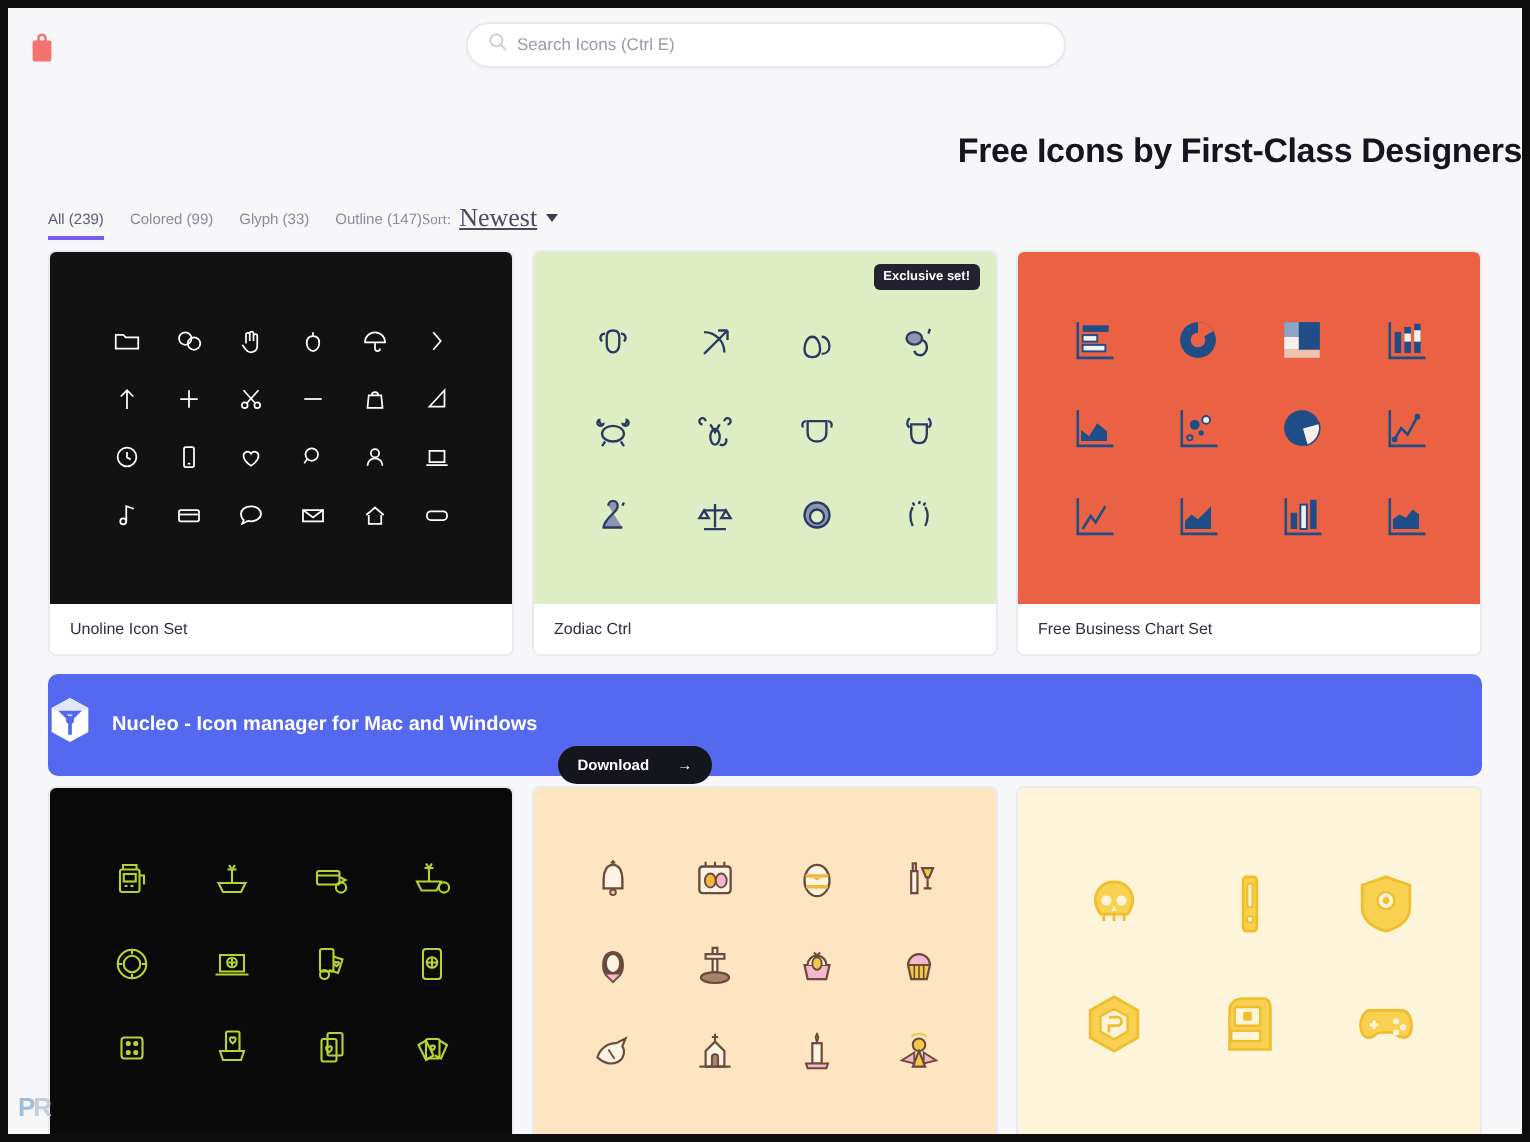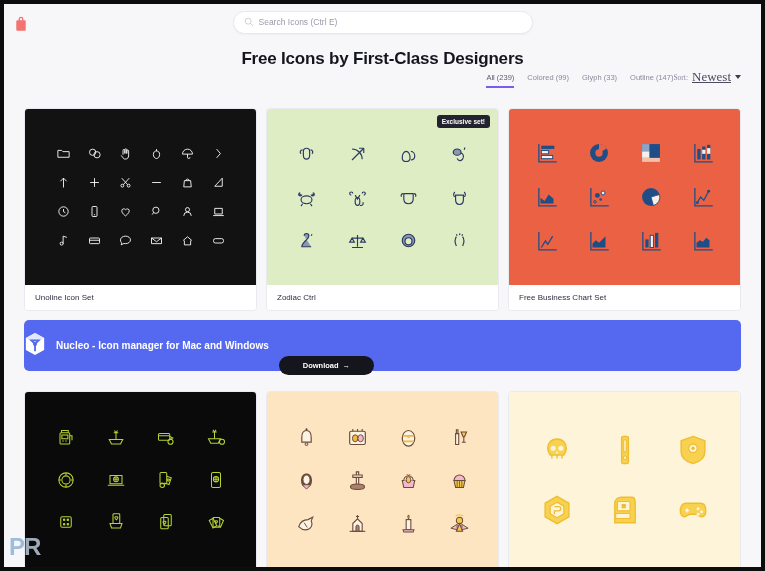--- a/index.html
+++ b/index.html
@@ -37,30 +37,30 @@
   }
   .search-icon { flex: 0 0 auto; margin-right: 5px; opacity: .45; }
   .search-input {
     border: 0; outline: 0; background: transparent;
     font-family: "Liberation Sans", sans-serif;
     font-size: 8.5px; color: #5b5b6b;
     width: 250px;
   }
   .search-input::placeholder { color: #9a9aad; }
   .page-title {
-    text-align: center;
+    text-align: right;
     font-size: 17px; font-weight: bold;
     color: #15151f;
     letter-spacing: -0.2px;
-    margin-top: 9px;
+    margin-top: 26px;
   }
   
   .tabsrow {
-    display: flex; align-items: flex-end; justify-content: flex-end;
-    margin: 1px 20px 0 20px;
+    display: flex; align-items: flex-end; justify-content: flex-start;
+    margin: 16px 20px 0 20px;
     height: 18px;
   }
   .tabs { display: flex; gap: 13px; align-items: flex-end; }
   .tab {
     font-size: 7.5px; color: #8a8a9c;
     padding-bottom: 4px;
     border-bottom: 2px solid transparent;
     cursor: pointer; white-space: nowrap;
   }
   .tab.active { color: #5b5b72; border-bottom-color: #7b5cf0; }
@@ -75,21 +75,21 @@
     border-left: 3.5px solid transparent;
     border-right: 3.5px solid transparent;
     border-top: 4px solid #3b3b4d;
     cursor: pointer;
   }
   
   .grid {
     display: grid;
     grid-template-columns: repeat(3, 1fr);
     gap: 9px;
-    margin: 20px 20px 0 20px;
+    margin: 5px 20px 0 20px;
   }
   .card {
     background: #ffffff;
     border: 1px solid #e9e9f0;
     border-radius: 4px;
     overflow: hidden;
     cursor: pointer;
   }
   .card-art {
     position: relative;
@@ -126,31 +126,31 @@
     background: #5468f0;
     border-radius: 5px;
     display: flex; align-items: center; 
     gap: 10px;
     cursor: pointer;
   }
   .banner-text { color: #fff; font-size: 10px; font-weight: bold; }
   .dl-btn {
     background: #15151d; color: #fff;
     border: 0; border-radius: 11px;
-    height: 19px; padding: 0 24px;
+    height: 19px; padding: 0 10px;
     font-family: "Liberation Sans", sans-serif;
     font-size: 7.5px; font-weight: bold;
-    display: flex; align-items: center; gap: 4px;
+    display: flex; align-items: center; gap: 14px;
     cursor: pointer;
     margin-top: 39px;
   }
   
   .watermark {
     position: absolute; left: 5px; bottom: 6px;
-    font-size: 24px; font-weight: bold;
+    font-size: 13px; font-weight: bold;
     letter-spacing: -1px;
     color: #8fa7c9; opacity: .85;
     pointer-events: none;
   }
   .watermark .p { color: #8fb4d8; }
   .watermark .r { color: #b9c7d8; }
 </style>
 </head>
 <body>
 

